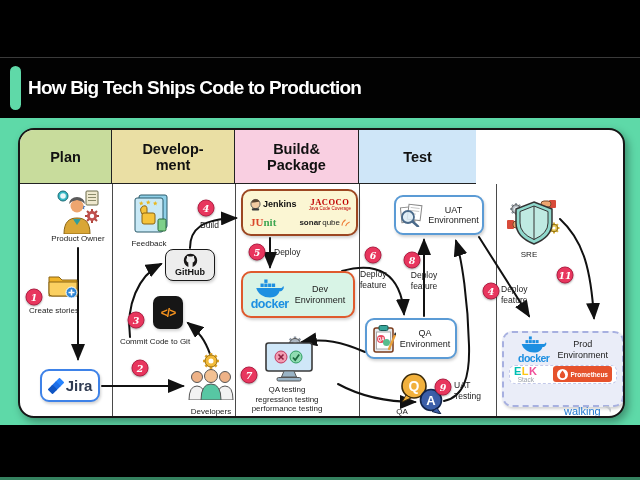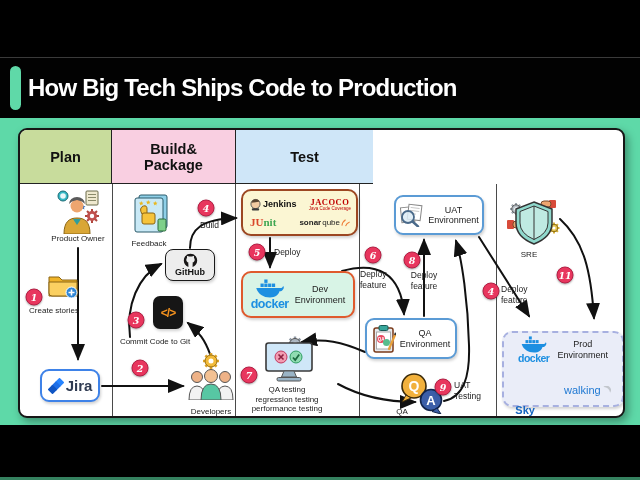--- a/index.html
+++ b/index.html
@@ -4,27 +4,27 @@
 <style>
   * { margin:0; padding:0; box-sizing:border-box; }
   html,body { width:640px; height:480px; background:#000; overflow:hidden; }
   body { font-family:"Liberation Sans", sans-serif; position:relative; }
   .abs { position:absolute; }
 
   
   .top-bar { position:absolute; left:0; top:0; width:640px; height:57px; background:#000; }
   .title-bar { position:absolute; left:0; top:57px; width:640px; height:61px; background:#020202; border-top:1px solid #3a3a3a; display:flex; align-items:center; }
   .accent { width:11px; height:44px; border-radius:6px; background:#5fd9a8; margin-left:10px; flex:none; }
-  .title-text { color:#fff; font-size:24px; font-weight:bold; letter-spacing:-0.8px; margin-left:7px; white-space:nowrap; }
+  .title-text { color:#fff; font-size:19px; font-weight:bold; letter-spacing:-0.8px; margin-left:7px; white-space:nowrap; }
 
   
   .canvas { position:absolute; left:0; top:118px; width:640px; height:307px; background:#5ed9a8; }
   .bottom-bar { position:absolute; left:0; top:425px; width:640px; height:52px; background:#000; }
   .bottom-strip { position:absolute; left:0; top:477px; width:640px; height:3px; background:#35815f; }
-  .card { position:absolute; left:18px; top:10px; width:607px; height:290px; background:#fff; border:2px solid #161616; border-radius:9px; overflow:hidden; box-shadow:3px 4px 8px rgba(0,0,0,.35); }
+  .card { position:absolute; left:18px; top:10px; width:607px; height:290px; background:#fff; border:2px solid #161616; border-radius:16px; overflow:hidden; box-shadow:3px 4px 8px rgba(0,0,0,.35); }
 
   .hdr-row { position:absolute; left:0; top:0; width:607px; height:54px; display:flex; }
   .hdr { height:54px; display:flex; flex-direction:column; align-items:center; justify-content:center; font-weight:bold; font-size:14.5px; line-height:16px; color:#111; border-right:1px solid #222; border-bottom:1.5px solid #222; }
   .hdr:last-child { border-right:none; }
   .divider { position:absolute; top:54px; bottom:0; width:1px; background:#4a4a4a; }
 
   .arrows { position:absolute; left:0; top:0; pointer-events:none; }
 
   
   .lbl { position:absolute; font-size:8px; line-height:9.5px; color:#1b1b1b; text-align:center; white-space:pre-line; }
@@ -85,25 +85,29 @@
 </div>
 
 <div class="canvas">
   <div class="card">
 
     <div class="hdr-row">
       <div class="hdr" style="width:92px;background:#c8dc9c">
         <span>Plan</span>
           <span></span>
       </div>
+      <div class="hdr" style="width:123px;background:#eadfa4">
+        <span>Develop-</span>
+          <span>ment</span>
+      </div>
       <div class="hdr" style="width:124px;background:#f9cfe1">
         <span>Build&amp;</span>
           <span>Package</span>
       </div>
-      <div class="hdr" style="width:137px;background:#cfe6f8">
+      <div class="hdr" style="width:117px;background:#cfe6f8">
         <span>Test</span>
           <span></span>
       </div>
     </div>
 
     <div class="divider" style="left:92px"></div>
     <div class="divider" style="left:215px"></div>
     <div class="divider" style="left:339px"></div>
     <div class="divider" style="left:476px"></div>
 
@@ -380,20 +384,33 @@
                 <rect x="13" y="4.8" width="3.4" height="3.6"></rect>
                 <rect x="17" y="4.8" width="3.4" height="3.6"></rect>
               </g>
             <path d="M0.5,9.5 H26 c1.5,0 2.5,-1 2.8,-2.2 c0.8,0.6 1,1.8 0.4,3 C28.4,12 27,13 25,13 c-1,4 -4.5,6.5 -10,6.5 C8,19.5 2.5,16 0.5,9.5 Z" fill="#1d8fe1"></path>
           </svg>
           <span class="docker-word sm">docker</span>
         </div>
         <div class="env-lbl">Prod
 Environment</div>
       </div>
+      <div class="inner-tools">
+        <div class="elk-wrap">
+          <span class="elk-l"><span class="e">E</span><span class="l">L</span><span class="k">K</span></span>
+          <span class="elk-stack">Stack</span>
+        </div>
+        <div class="prom-badge">
+          <svg width="11" height="11" viewBox="0 0 11 11">
+            <circle cx="5.5" cy="5.5" r="5.5" fill="#fff"></circle>
+            <path d="M5.5,1.5 C6.8,3.2 8.2,4.6 8.2,6.5 a2.7,2.7 0 0 1 -5.4,0 C2.8,4.6 4.2,3.2 5.5,1.5 Z" fill="#e6522c"></path>
+          </svg>
+          <span class="prom-t">Prometheus</span>
+        </div>
+      </div>
       <div class="sky-row">
         <span class="sky-a">Sky</span>
           <span class="sky-b">walking</span>
         <svg width="9" height="9" viewBox="0 0 10 10">
           <path d="M1.5,1 A7,7 0 0 1 9,7.5 A5,5 0 0 0 1.5,1 Z" fill="#c2c6cc"></path>
         </svg>
       </div>
     </div>
 
   </div>

